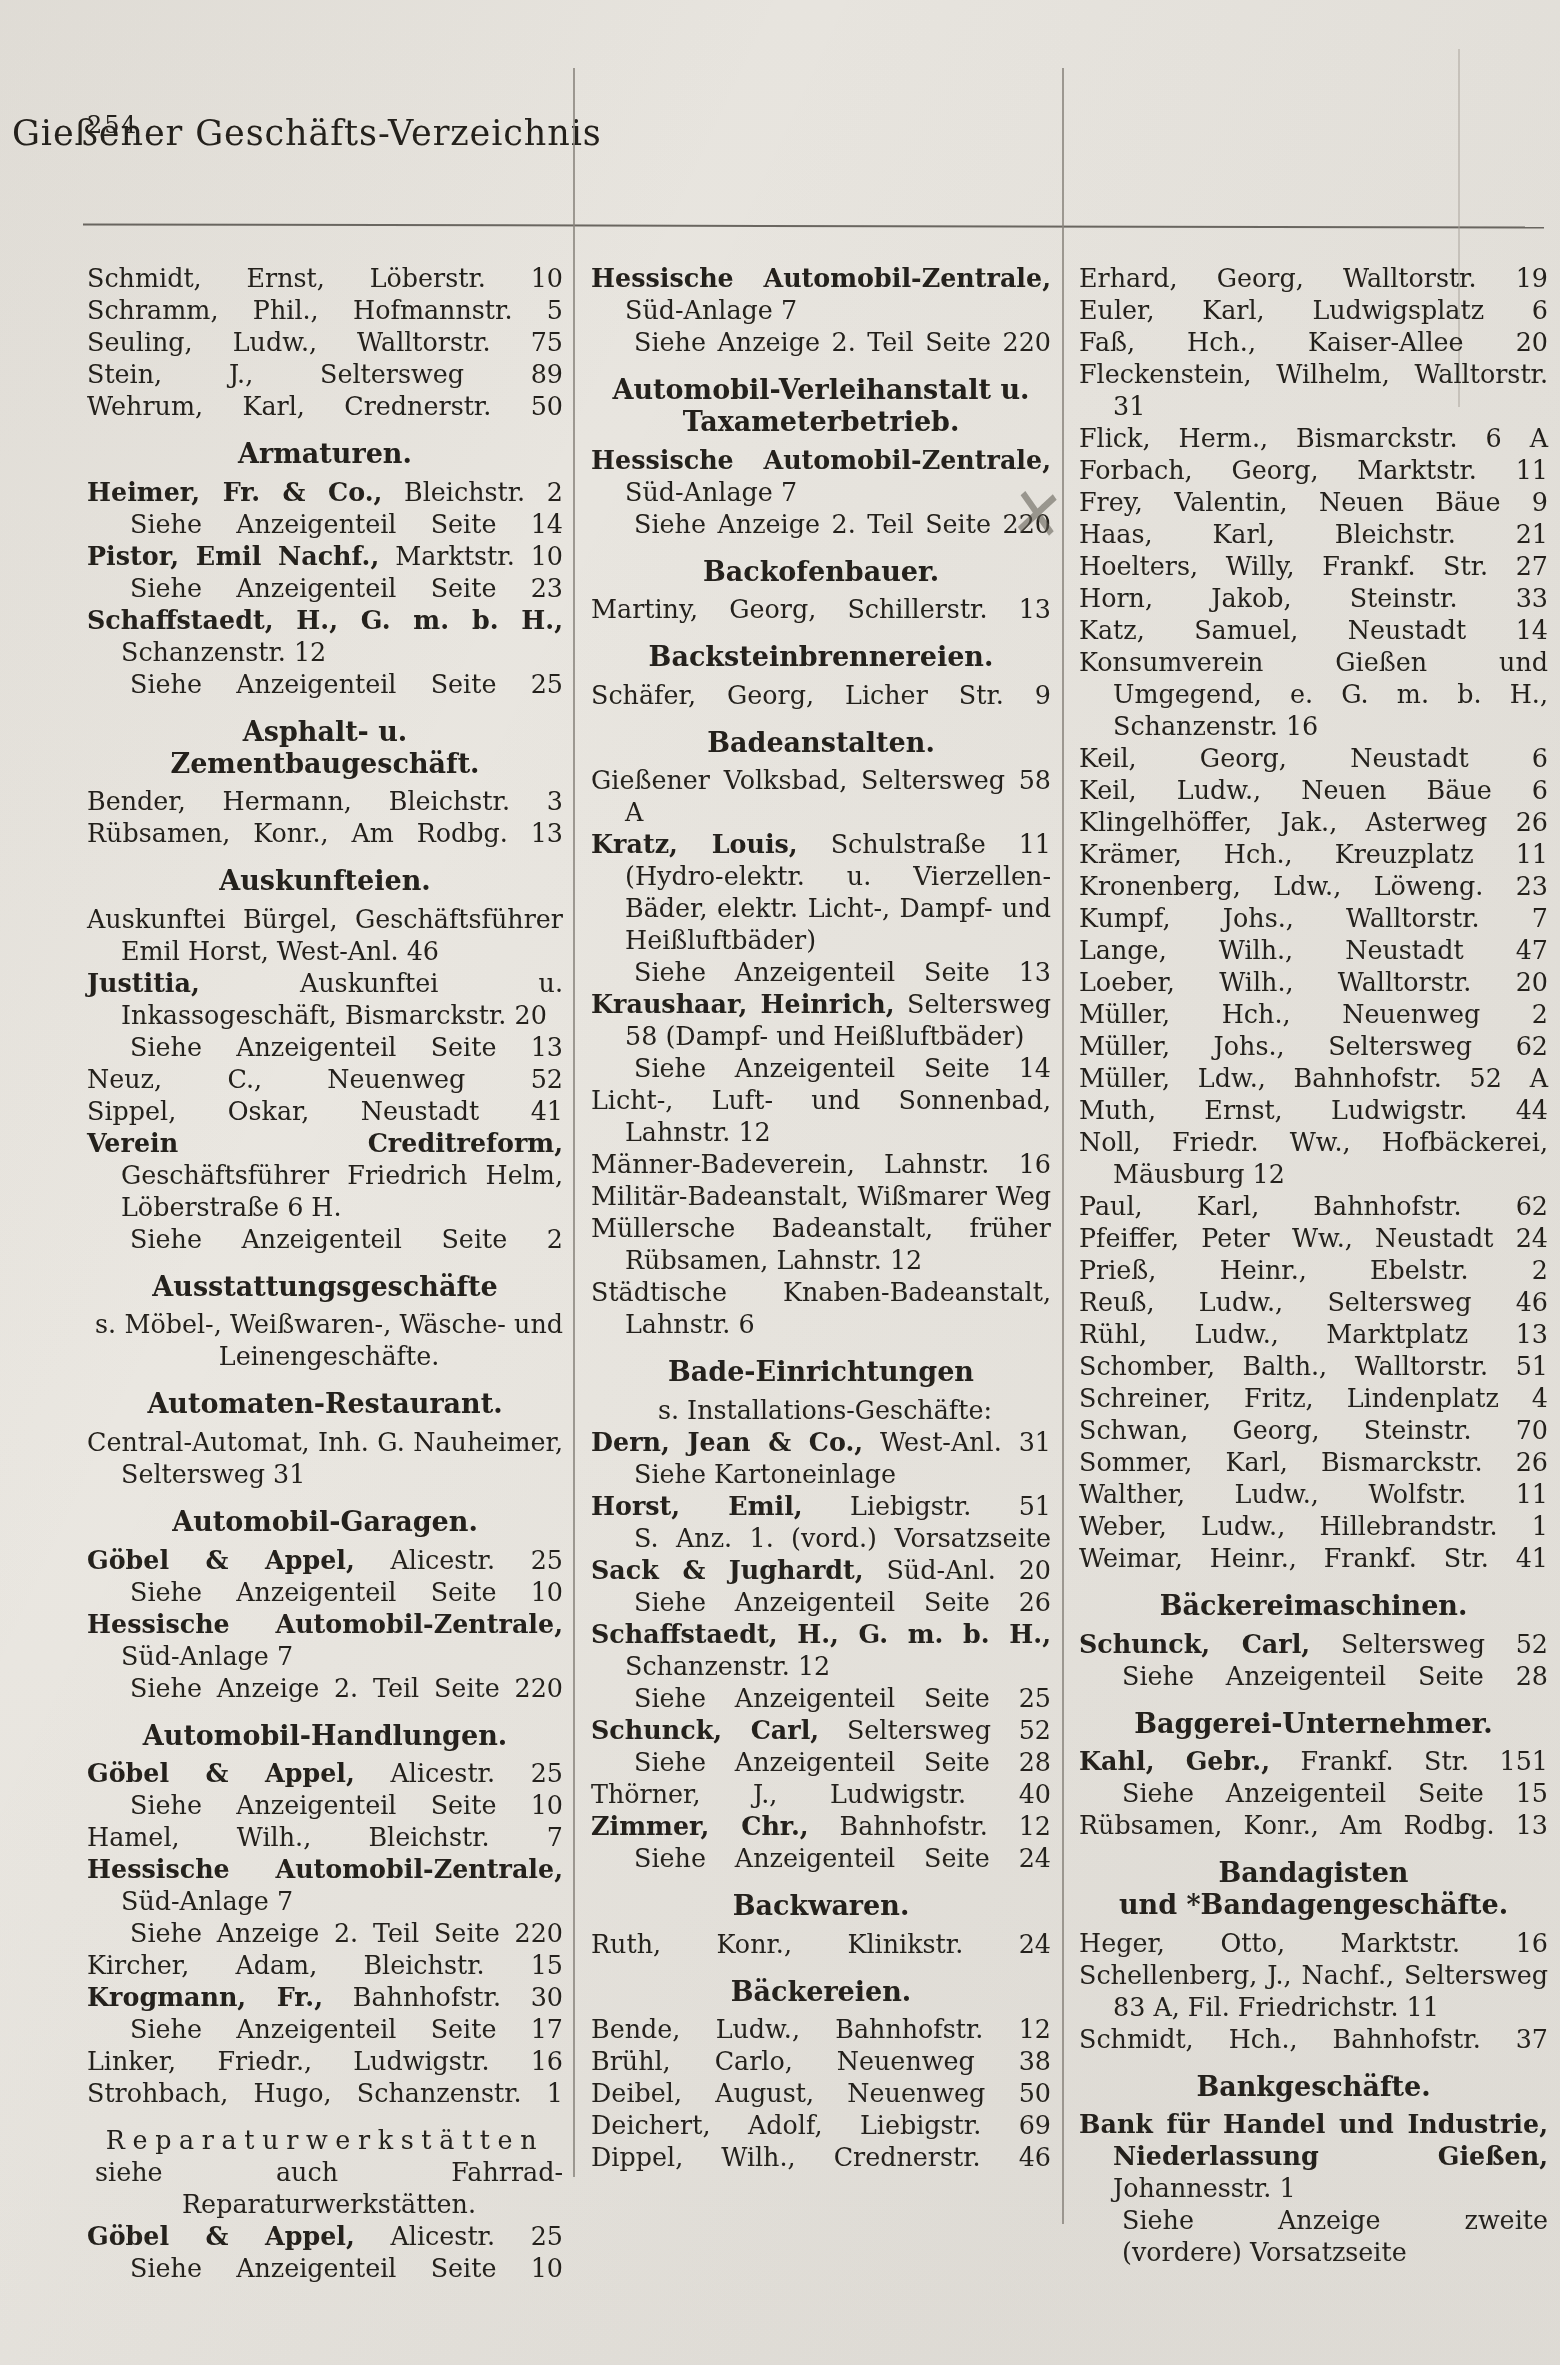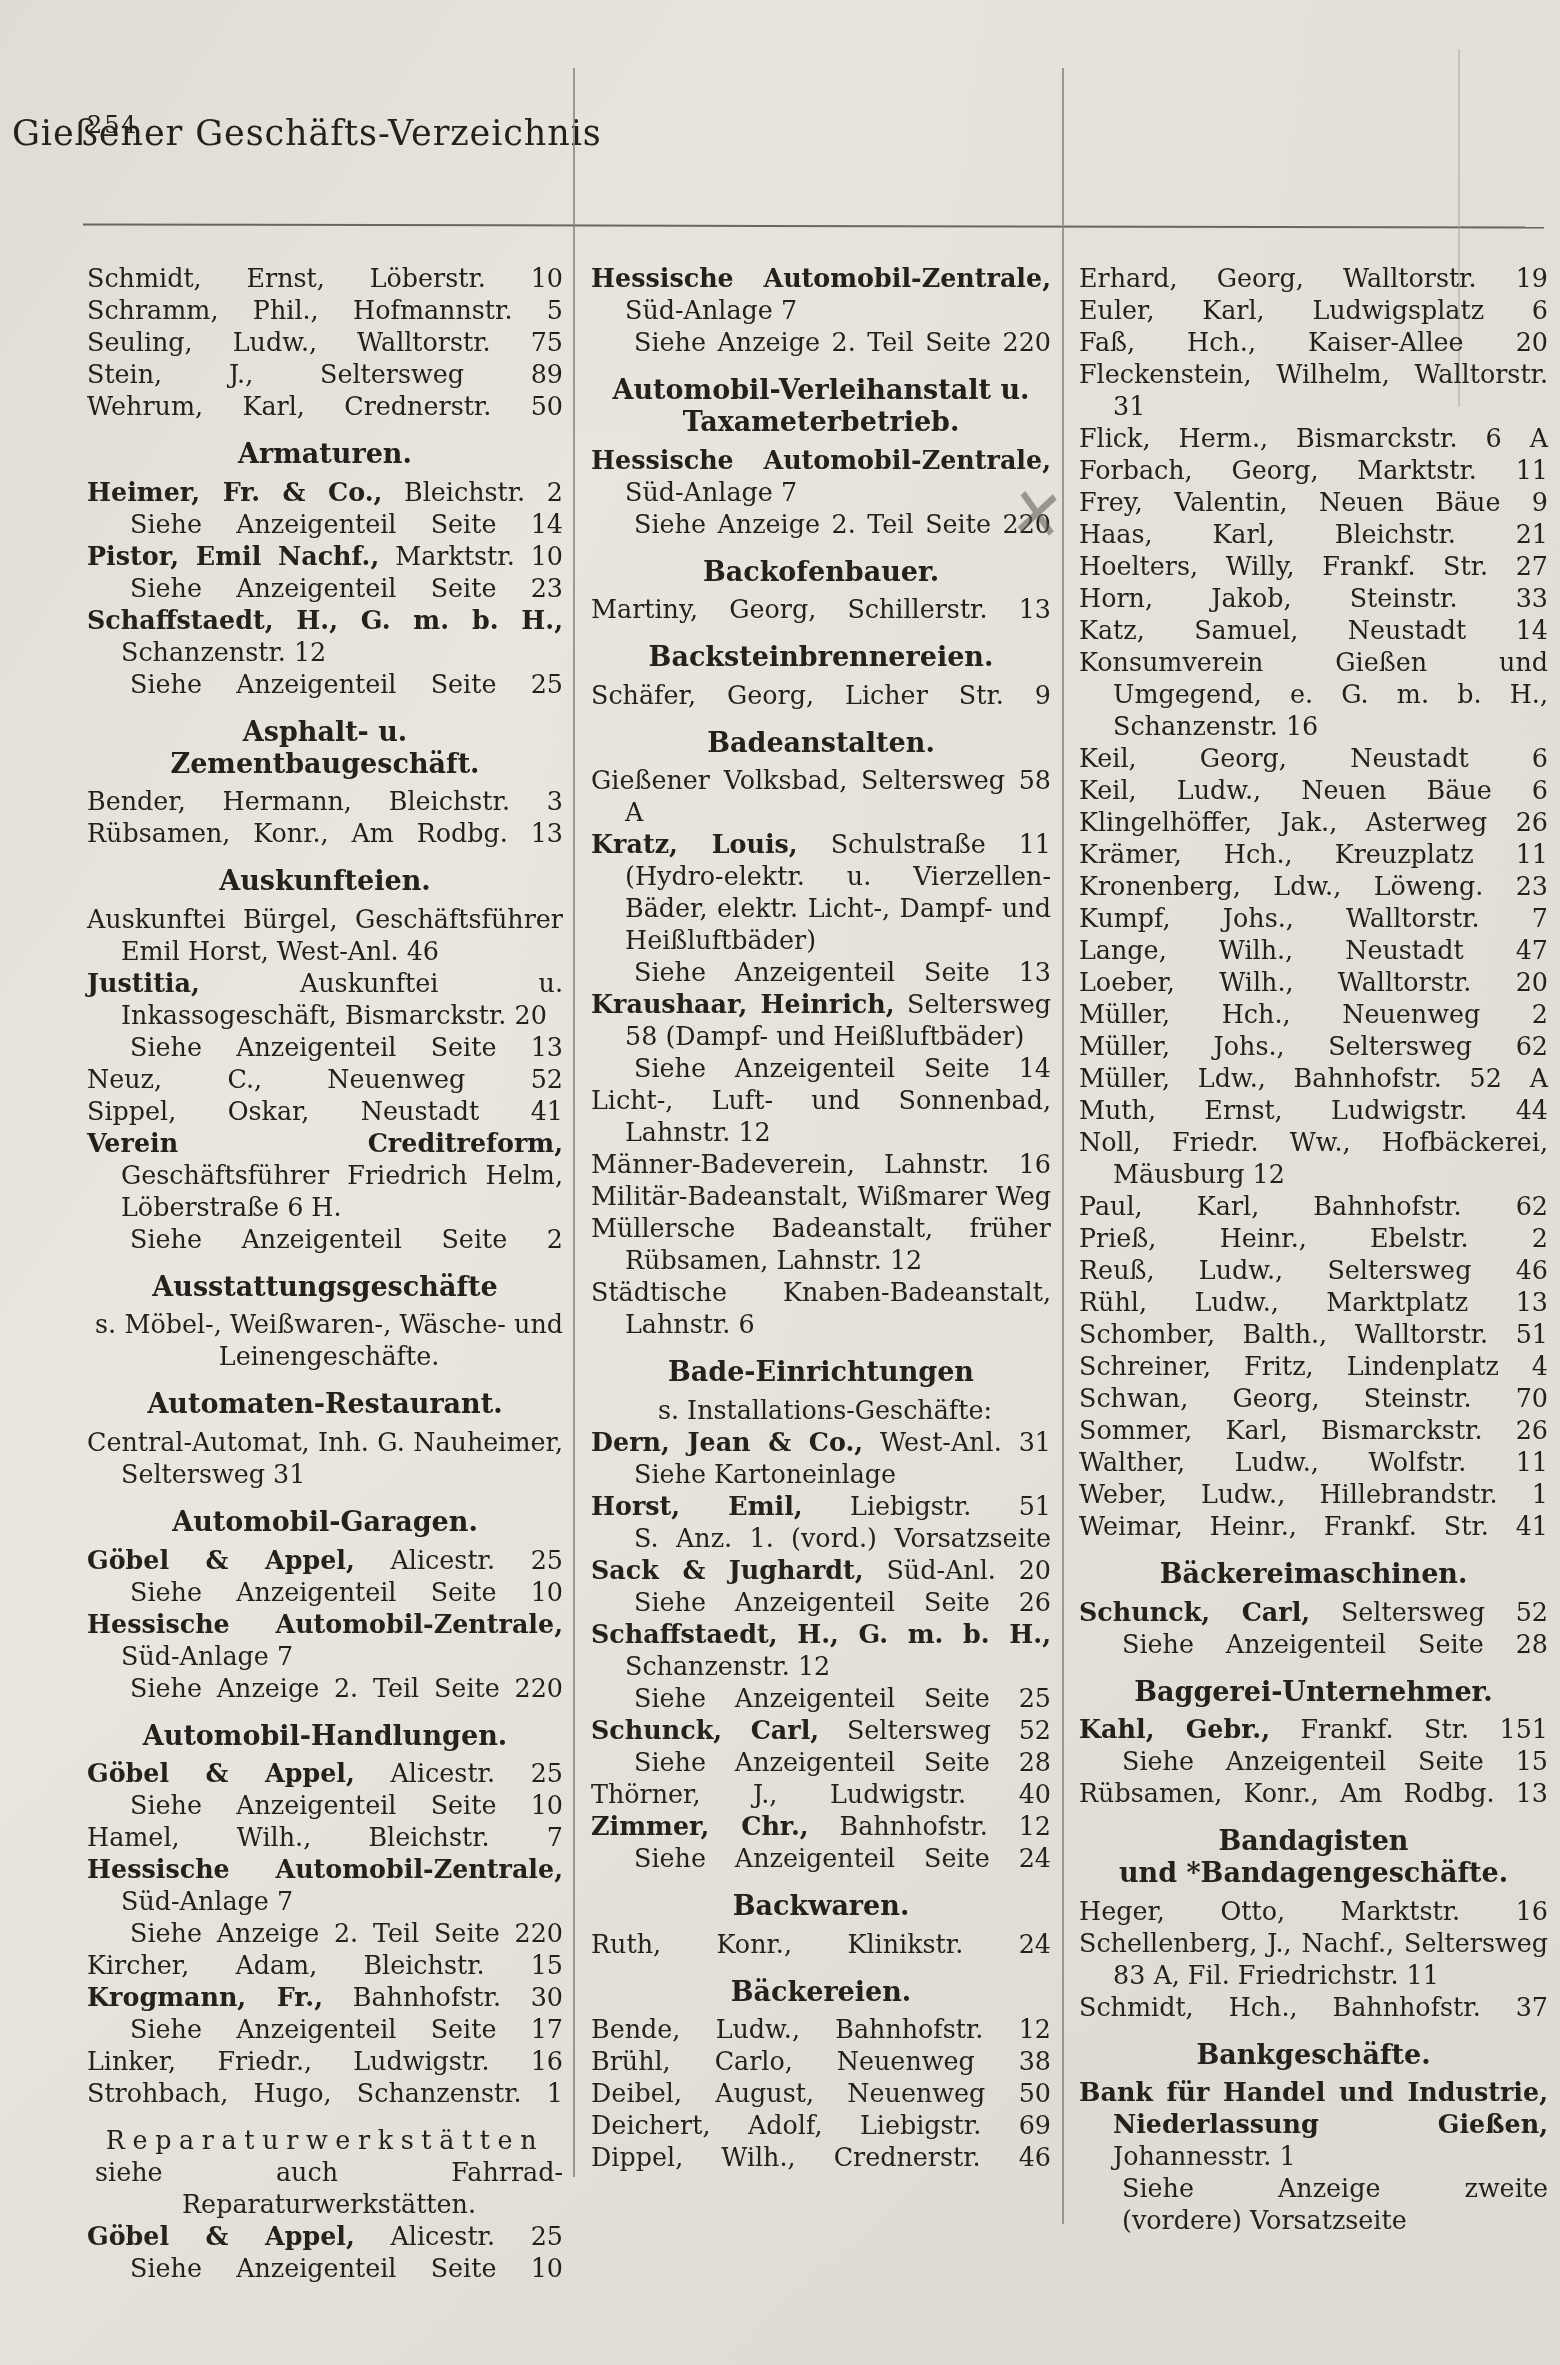--- a/index.html
+++ b/index.html
@@ -160,20 +160,21 @@
     <div class="entry one">Kronenberg, Ldw., Löweng. 23</div>
     <div class="entry one">Kumpf, Johs., Walltorstr. 7</div>
     <div class="entry one">Lange, Wilh., Neustadt 47</div>
     <div class="entry one">Loeber, Wilh., Walltorstr. 20</div>
     <div class="entry one">Müller, Hch., Neuenweg 2</div>
     <div class="entry one">Müller, Johs., Seltersweg 62</div>
     <div class="entry one">Müller, Ldw., Bahnhofstr. 52 A</div>
     <div class="entry one">Muth, Ernst, Ludwigstr. 44</div>
     <div class="entry">Noll, Friedr. Ww., Hofbäckerei, Mäusburg 12</div>
     <div class="entry one">Paul, Karl, Bahnhofstr. 62</div>
+    <div class="entry one">Pfeiffer, Peter Ww., Neustadt 24</div>
     <div class="entry one">Prieß, Heinr., Ebelstr. 2</div>
     <div class="entry one">Reuß, Ludw., Seltersweg 46</div>
     <div class="entry one">Rühl, Ludw., Marktplatz 13</div>
     <div class="entry one">Schomber, Balth., Walltorstr. 51</div>
     <div class="entry one">Schreiner, Fritz, Lindenplatz 4</div>
     <div class="entry one">Schwan, Georg, Steinstr. 70</div>
     <div class="entry one">Sommer, Karl, Bismarckstr. 26</div>
     <div class="entry one">Walther, Ludw., Wolfstr. 11</div>
     <div class="entry one">Weber, Ludw., Hillebrandstr. 1</div>
     <div class="entry one">Weimar, Heinr., Frankf. Str. 41</div>

